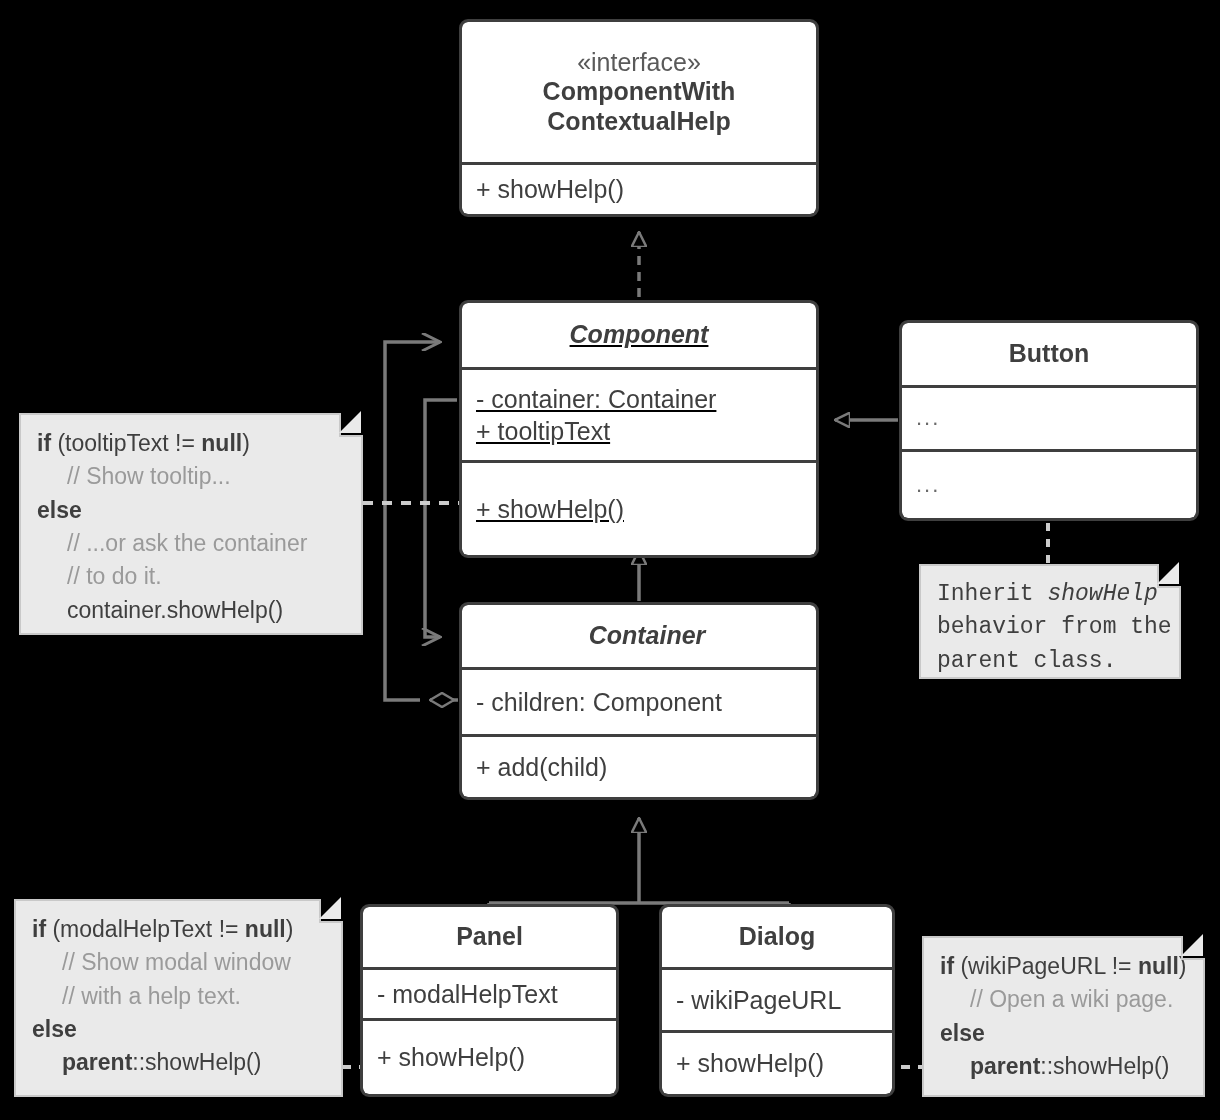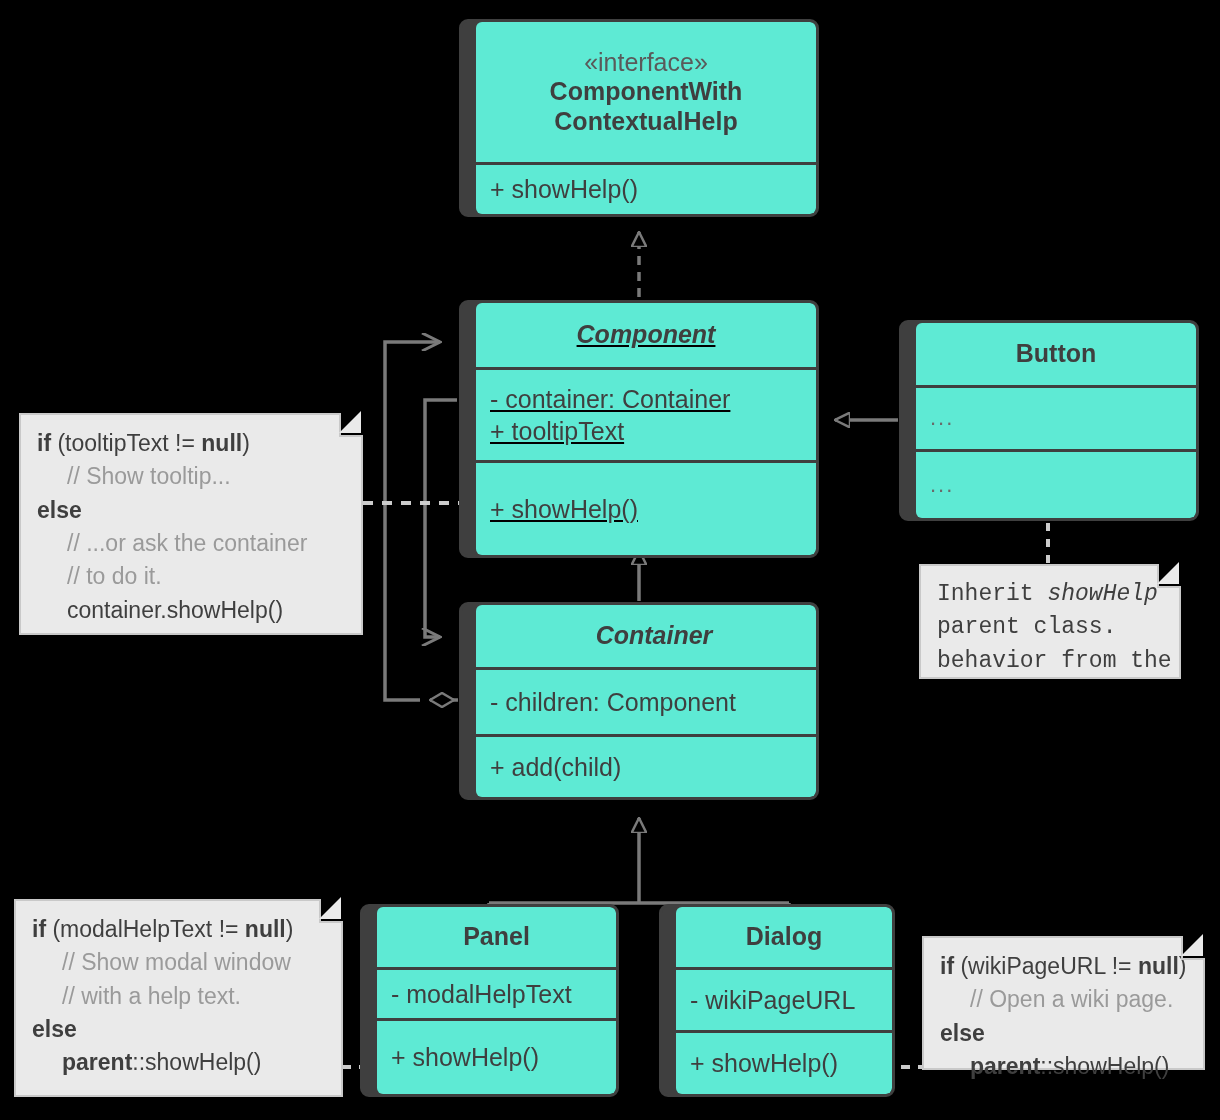--- a/index.html
+++ b/index.html
@@ -16,25 +16,24 @@
     position:absolute;
     background:#3f3f3f;
     border:3px solid #3f3f3f;
     border-radius:9px;
     box-sizing:border-box;
     display:flex;flex-direction:column;
     gap:3px;
     overflow:hidden;
   }
   .uml-compartment{
-    background:#5eead4;
+    background:#ffffff;
     box-sizing:border-box;
     display:flex;flex-direction:column;justify-content:center;
     color:#3f3f3f;
-    margin-left:14px;
   }
   .uml-compartment.head{
     align-items:center;text-align:center;
     border-radius:6px 6px 0 0;
   }
   .uml-compartment.body{
     padding:8px 14px;
     border-radius:0;
   }
   .uml-class .uml-compartment:last-child{border-radius:0 0 6px 6px;}
@@ -216,34 +215,34 @@
     <div class="note-line indent1 cmt"><span class="cmt">// Show tooltip...</span></div>
     <div class="note-line"><span class="kw">else</span></div>
     <div class="note-line indent1"><span class="cmt">// ...or ask the container</span></div>
     <div class="note-line indent1"><span class="cmt">// to do it.</span></div>
     <div class="note-line indent1"><span>container.showHelp()</span></div>
   </div>
 
   <div class="uml-note" style="left:919px;top:564px;width:262px;height:115px;font-family:Liberation Mono, monospace;">
     <div class="fold"></div>
     <div class="note-line"><span>Inherit </span><span class="ital">showHelp</span></div>
+    <div class="note-line"><span>behavior from the</span></div>
     <div class="note-line"><span>parent class.</span></div>
-    <div class="note-line"><span>behavior from the</span></div>
   </div>
 
   <div class="uml-note" style="left:14px;top:899px;width:329px;height:198px;">
     <div class="fold"></div>
     <div class="note-line"><span class="kw">if</span><span> (modalHelpText != </span><span class="kw">null</span><span>)</span></div>
     <div class="note-line indent1"><span class="cmt">// Show modal window</span></div>
     <div class="note-line indent1"><span class="cmt">// with a help text.</span></div>
     <div class="note-line"><span class="kw">else</span></div>
     <div class="note-line indent1"><span class="kw">parent</span><span>::showHelp()</span></div>
   </div>
 
-  <div class="uml-note" style="left:922px;top:936px;width:283px;height:134px;">
+  <div class="uml-note" style="left:922px;top:936px;width:283px;height:161px;">
     <div class="fold"></div>
     <div class="note-line"><span class="kw">if</span><span> (wikiPageURL != </span><span class="kw">null</span><span>)</span></div>
     <div class="note-line indent1"><span class="cmt">// Open a wiki page.</span></div>
     <div class="note-line"><span class="kw">else</span></div>
     <div class="note-line indent1"><span class="kw">parent</span><span>::showHelp()</span></div>
   </div>
 
 </div>
 
 </body></html>

